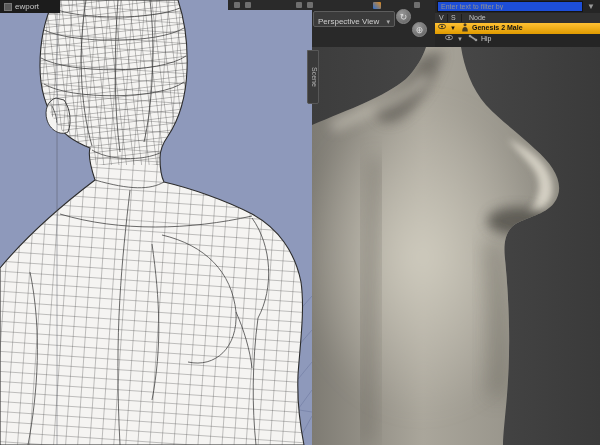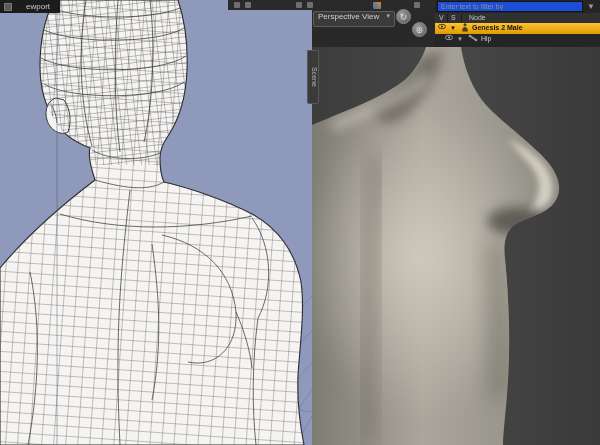--- a/index.html
+++ b/index.html
@@ -2,35 +2,35 @@
 <html><head>
 <meta charset="utf-8">
 <style>
   html,body{margin:0;padding:0;background:#1a1a1a;}
   .stage{position:relative;width:600px;height:445px;overflow:hidden;
          font-family:"Liberation Sans",sans-serif;background:#8e99bb;}
   .abs{position:absolute;}
 
   
   .pane-tab{left:0;top:0;width:56px;height:13px;background:#1c1c1c;color:#c9c9c9;
-            font-size:8px;line-height:13px;padding-left:4px;display:flex;align-items:center;gap:14px;}
+            font-size:8px;line-height:13px;padding-left:4px;display:flex;align-items:center;gap:3px;}
   .pane-tab .mini{width:6px;height:6px;background:#5a5a5a;border:1px solid #777;}
 
   
   .hdr-gap{left:312px;top:0;width:123px;height:47px;background:#292929;}
 
   
   .tool-strip{left:228px;top:0;width:207px;height:10px;background:#2a2a2a;display:flex;
               align-items:center;gap:5px;padding-left:6px;}
   .tool-strip .ic{width:6px;height:6px;background:#6f6f6f;border-radius:1px;}
   .tool-strip .ic.color{background:linear-gradient(45deg,#2a6fd4,#e08a1a);width:8px;height:7px;}
 
   
   .view-dd{left:313px;top:11px;width:82px;height:16px;background:#3b3b3b;border:1px solid #5d5d5d;
-           border-radius:2px;color:#cfcfcf;font-size:8px;display:flex;align-items:flex-start;
+           border-radius:2px;color:#cfcfcf;font-size:8px;display:flex;align-items:flex-end;
            justify-content:space-between;padding:0 4px;box-sizing:border-box;cursor:pointer;}
   .view-dd .arr{font-size:7px;color:#a9a9a9;}
 
   
   .navball{width:15px;height:15px;border-radius:50%;
            background:radial-gradient(circle at 35% 30%,#9a9a9a,#5c5c5c);
            border:1px solid #8a8a8a;color:#ddd;font-size:9px;line-height:14px;text-align:center;
            box-sizing:border-box;cursor:pointer;}
 
   

